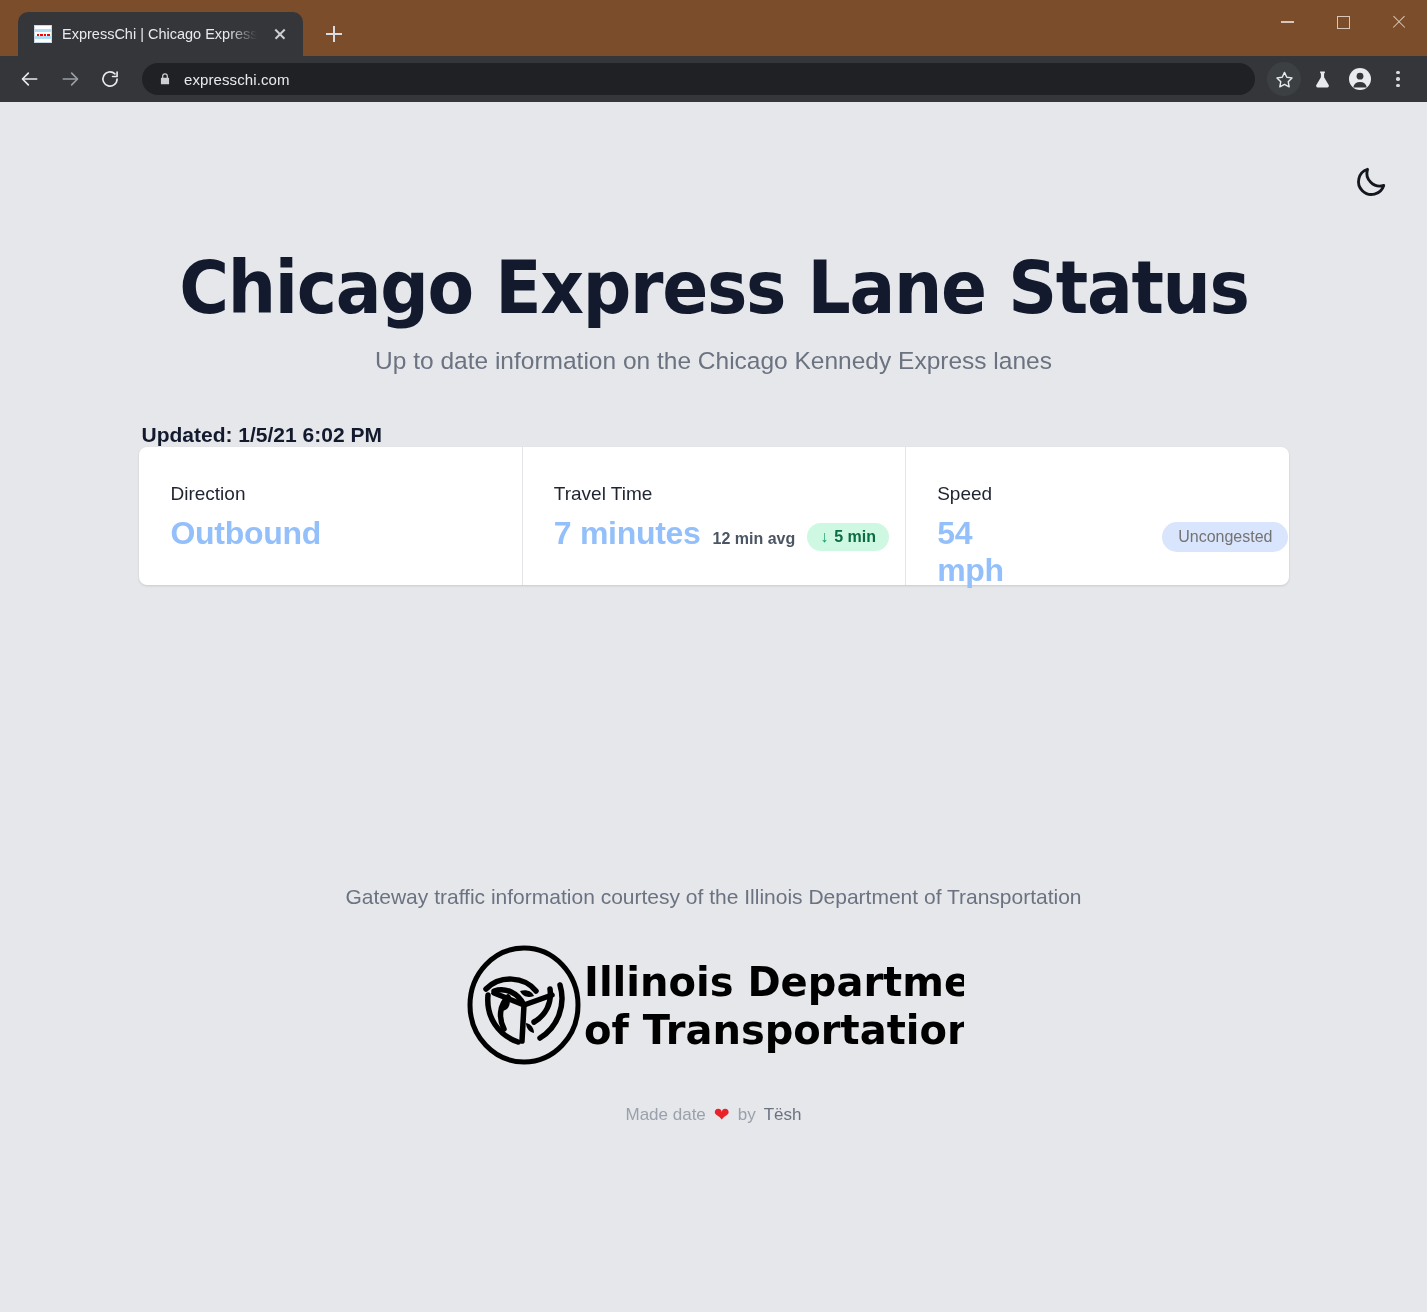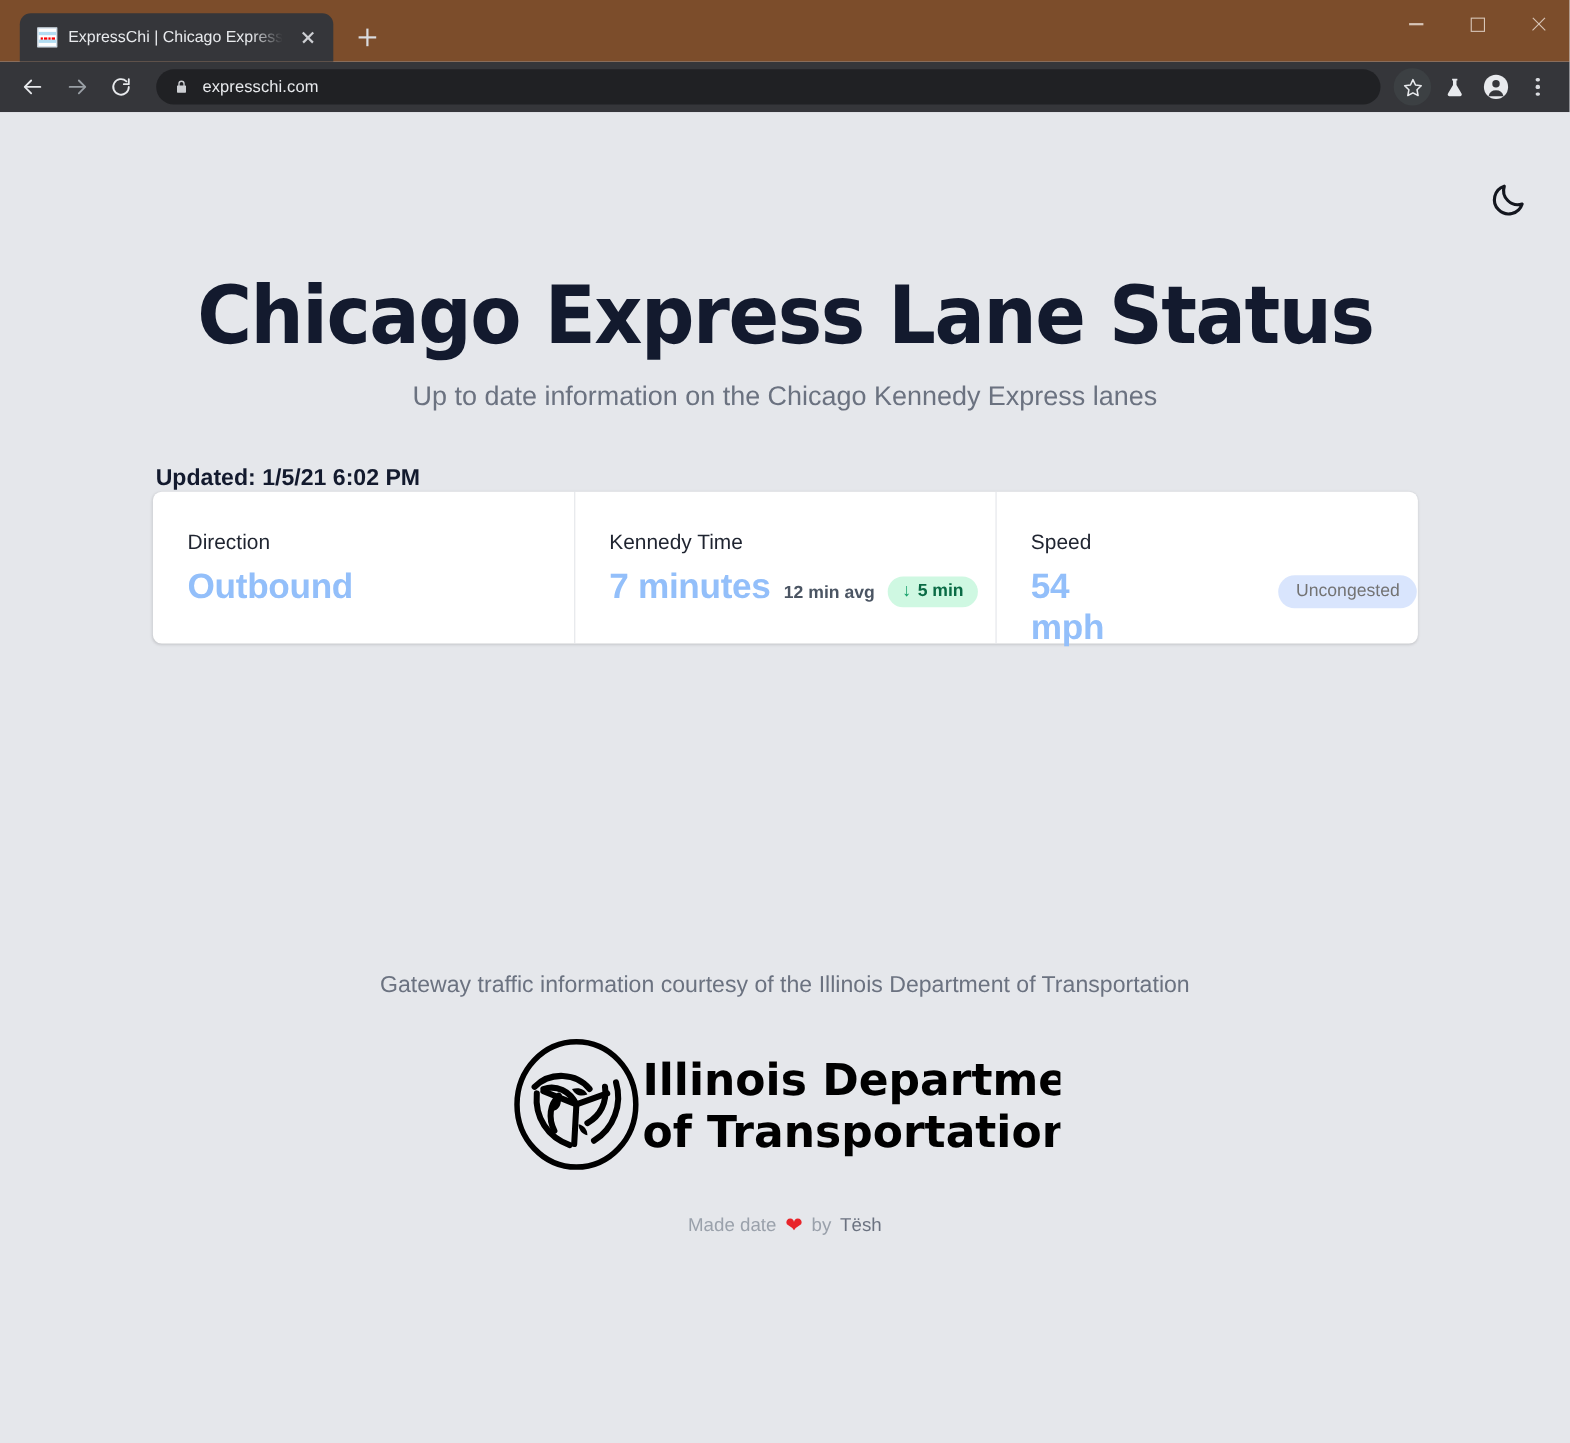--- a/index.html
+++ b/index.html
@@ -461,21 +461,21 @@
     <div class="status-card">
 
       <div class="card-cell">
         <div class="cell-label">Direction</div>
         <div class="cell-value-row">
           <span class="cell-value">Outbound</span>
         </div>
       </div>
 
       <div class="card-cell">
-        <div class="cell-label">Kennedy Time</div>
+        <div class="cell-label">Travel Time</div>
         <div class="cell-value-row">
           <span class="cell-value">7 minutes</span>
           <span class="cell-sub">12 min avg</span>
           <span class="badge-green">
             <span class="arrow">↓</span>
             <span>5 min</span>
           </span>
         </div>
       </div>
 

